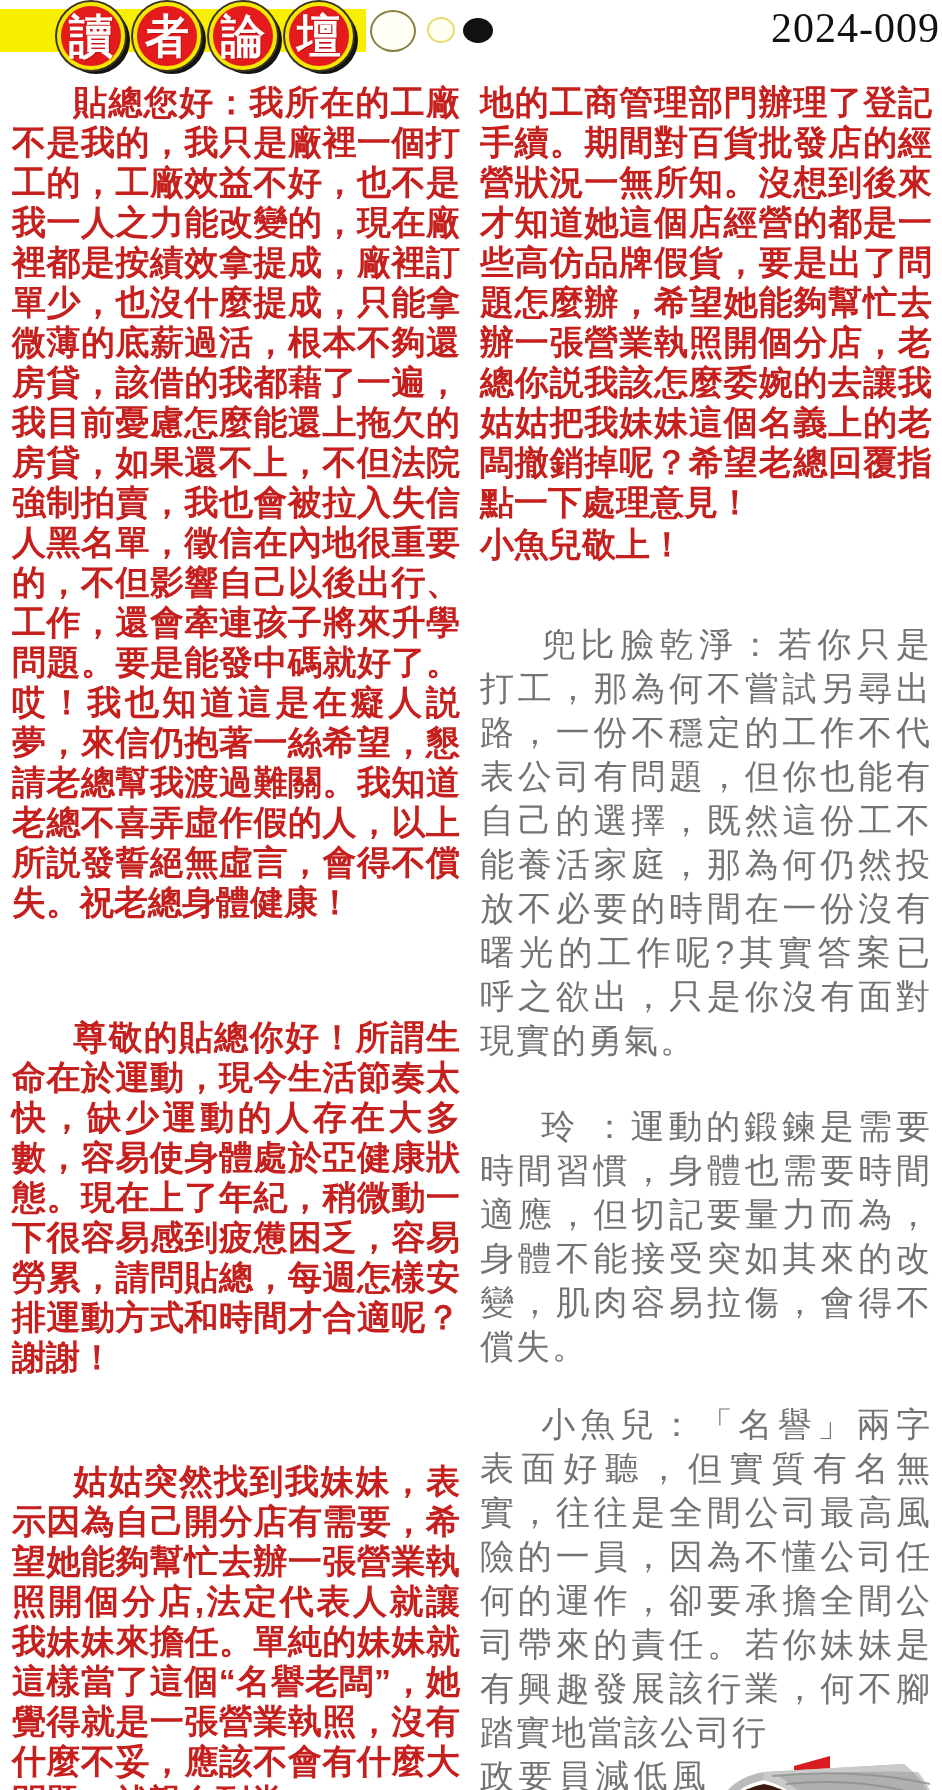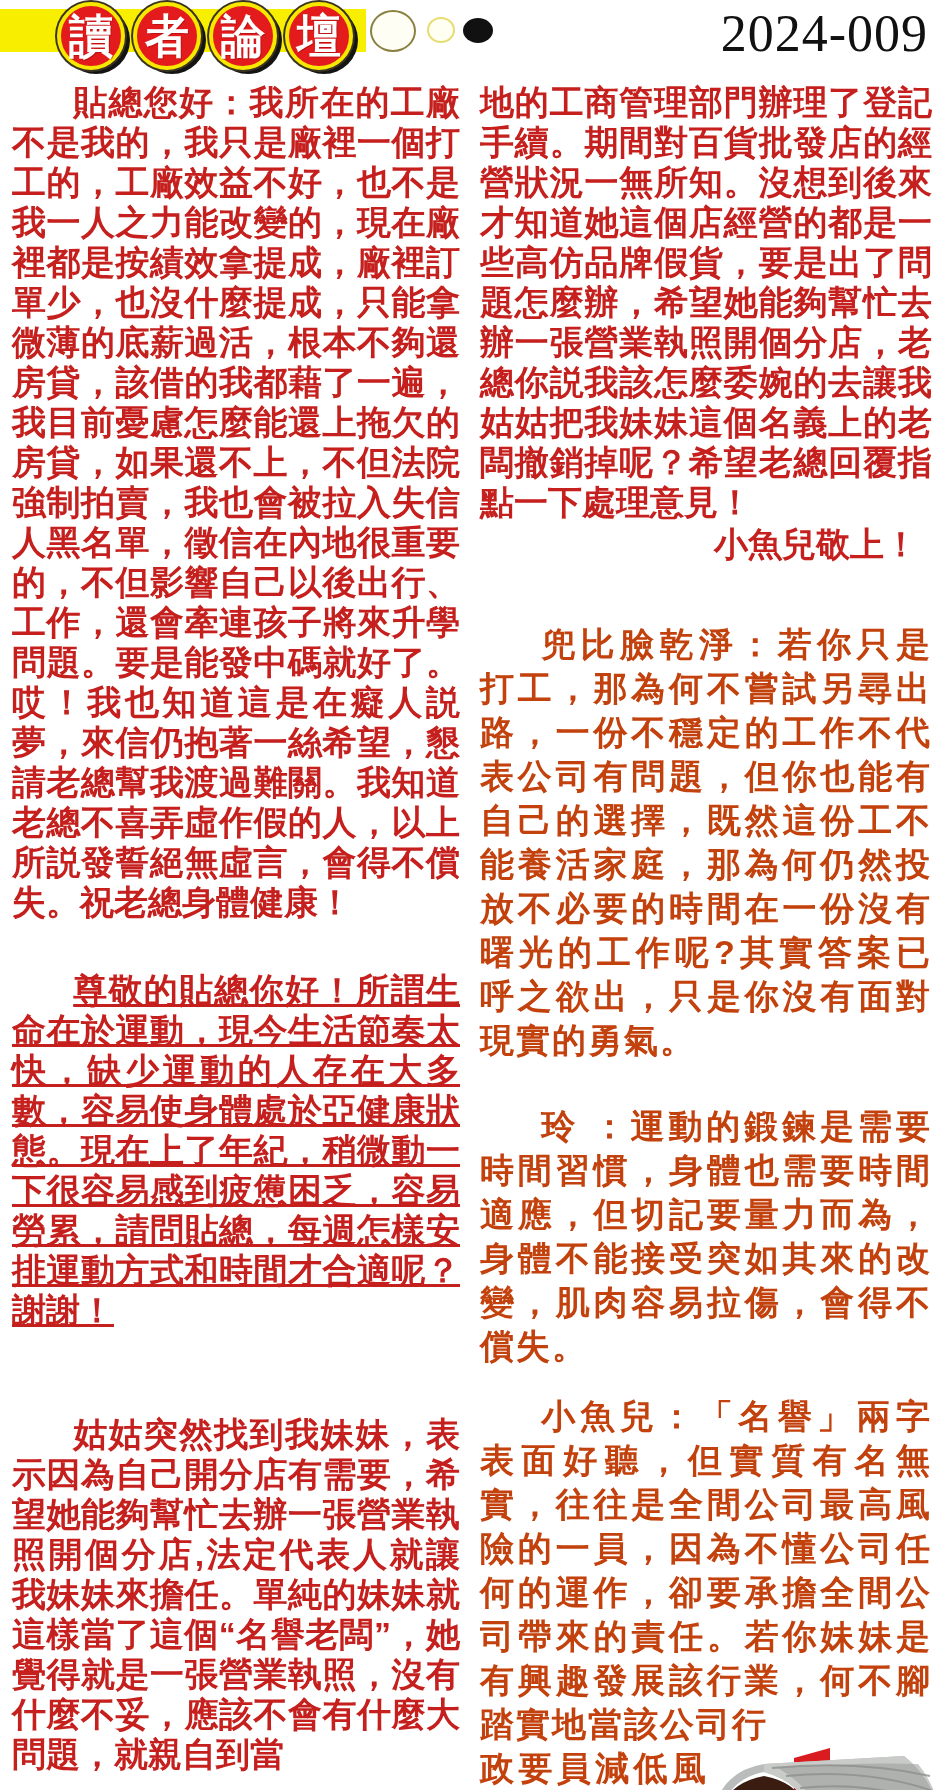--- a/index.html
+++ b/index.html
@@ -36,49 +36,49 @@
   }
   .circ-small{
     position:absolute;left:427px;top:17px;width:24px;height:22px;
     border:2px solid #e8dc70;border-radius:50%;background:#fffff2;
   }
   .circ-dot{
     position:absolute;left:463px;top:18px;width:30px;height:25px;
     background:#111111;border-radius:50%;
   }
   .issue{
-    position:absolute;right:14px;top:4px;
+    position:absolute;right:2px;top:4px;
     font-family:"Liberation Serif", serif;
-    font-size:52px;color:#111111;letter-spacing:1px;
+    font-size:42px;color:#111111;letter-spacing:1px;
   }
   
   .columns{
     position:absolute;left:0;top:76px;width:942px;
     display:flex;
   }
   .col{box-sizing:border-box;}
   .col.left{width:470px;padding:6px 10px 0 12px;}
   .col.right{width:472px;padding:6px 10px 0 10px;}
   p{margin:0;text-align:justify;}
   .red{
     color:#c5201d;
     font-size:34px;line-height:40px;font-weight:600;
   }
   .black{
-    color:#c2410c;
-    font-size:34px;line-height:44px;font-weight:700;
+    color:#737373;
+    font-size:34px;line-height:44px;font-weight:400;
     letter-spacing:2px;
   }
   .indent{text-indent:1.8em;}
-  .sig{text-align:right;padding-right:14px;margin-top:2px;}
-  .gap-l2{margin-top:48px;text-decoration:underline;}
+  .sig{padding-right:14px;margin-top:2px;}
+  .gap-l2{margin-top:95px;}
   .gap-l3{margin-top:84px;}
   .gap-r1{margin-top:58px;}
   .gap-r2{margin-top:42px;}
-  .gap-r3{margin-top:26px;}
+  .gap-r3{margin-top:34px;}
   
   .reply3-bottom{display:flex;align-items:flex-start;}
   .reply3-bottom p{width:228px;flex:0 0 auto;}
   .mailbox{
     flex:1 1 auto;
     margin-top:-14px;
     display:flex;justify-content:flex-end;
   }
 </style>
 </head>

